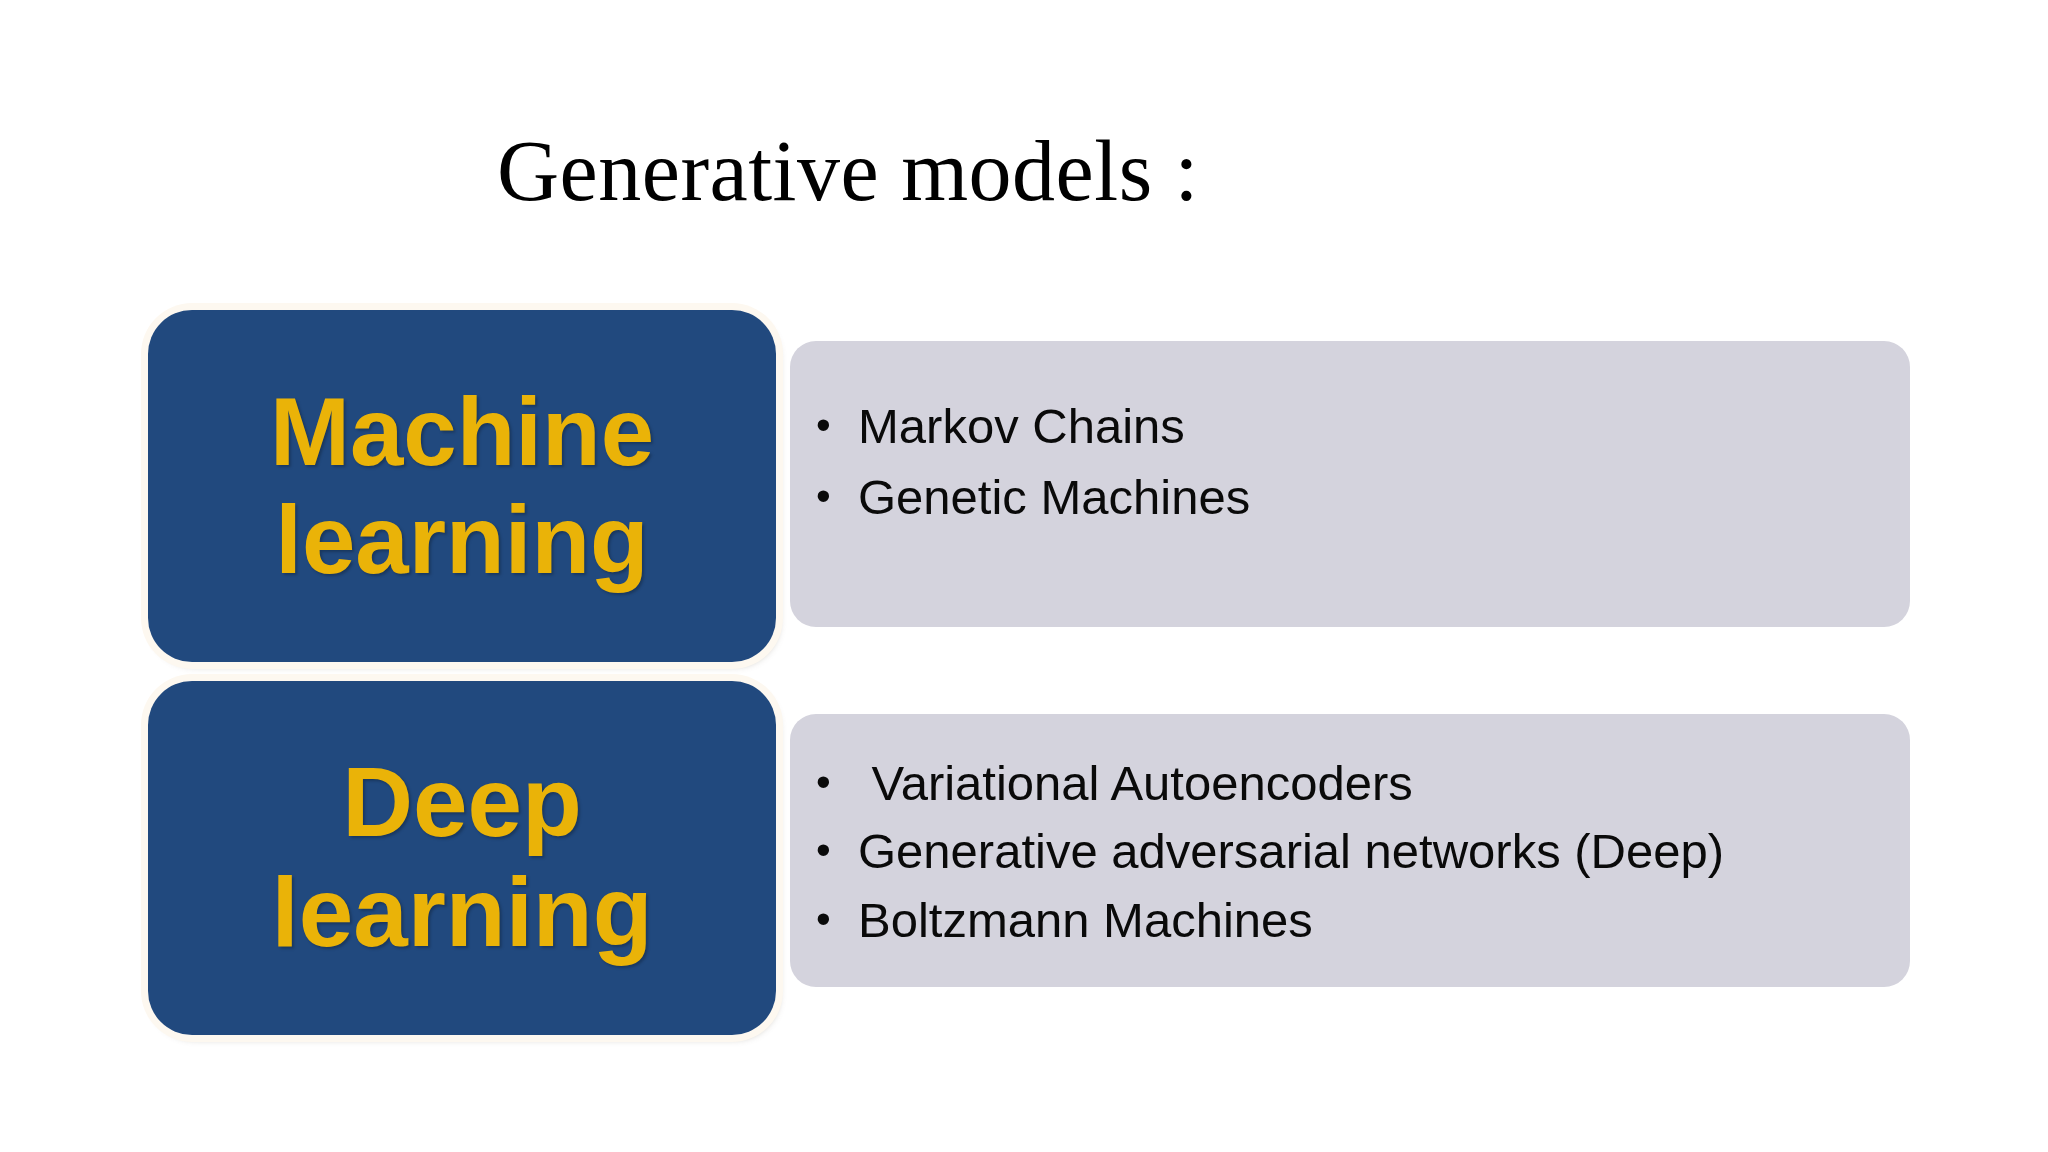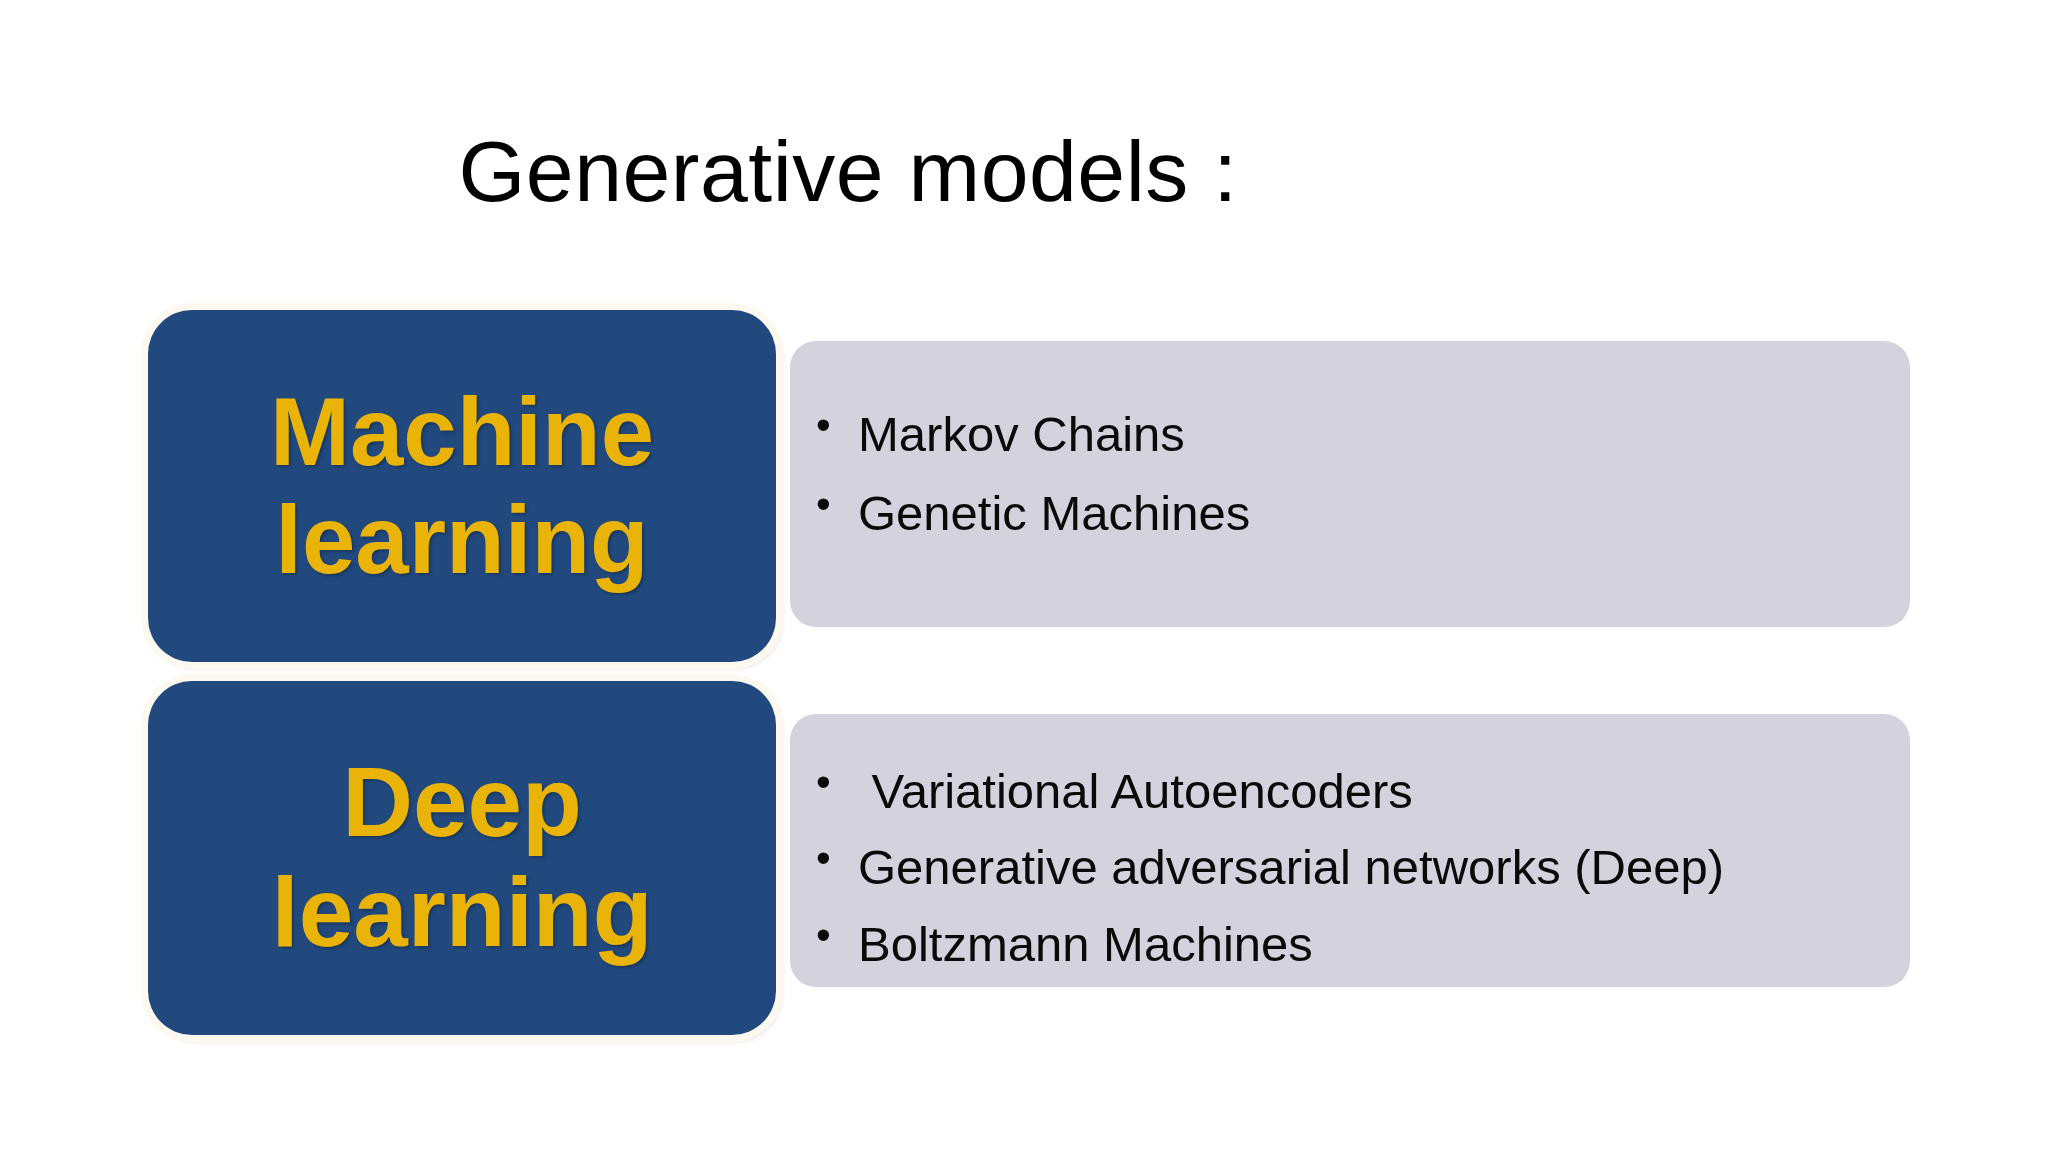--- a/index.html
+++ b/index.html
@@ -23,21 +23,21 @@
     background: #ffffff;
   }
 
   
   .slide-title {
     position: absolute;
     left: 0;
     top: 128px;
     width: 1696px;
     text-align: center;
-    font-family: Liberation Sans, sans-serif;
+    font-family: Liberation Serif, serif;
     font-weight: 400;
     font-size: 86px;
     line-height: 1.0;
     letter-spacing: 0.5px;
     color: #000000;
     white-space: pre;
   }
 
   
   .row {
@@ -116,21 +116,20 @@
     flex: 0 0 auto;
     width: 42px;
     text-align: left;
     font-size: 42px;
     line-height: 1.22;
     color: #0a0a0a;
   }
   .item-label {
     flex: 1 1 auto;
     white-space: pre;
-    margin-top: 8px;
   }
 
   .items-list-dl .item { margin-bottom: 13px; }
 </style>
 </head>
 <body>
 
 <div class="slide">
 
   <div class="slide-title">Generative models :</div>

